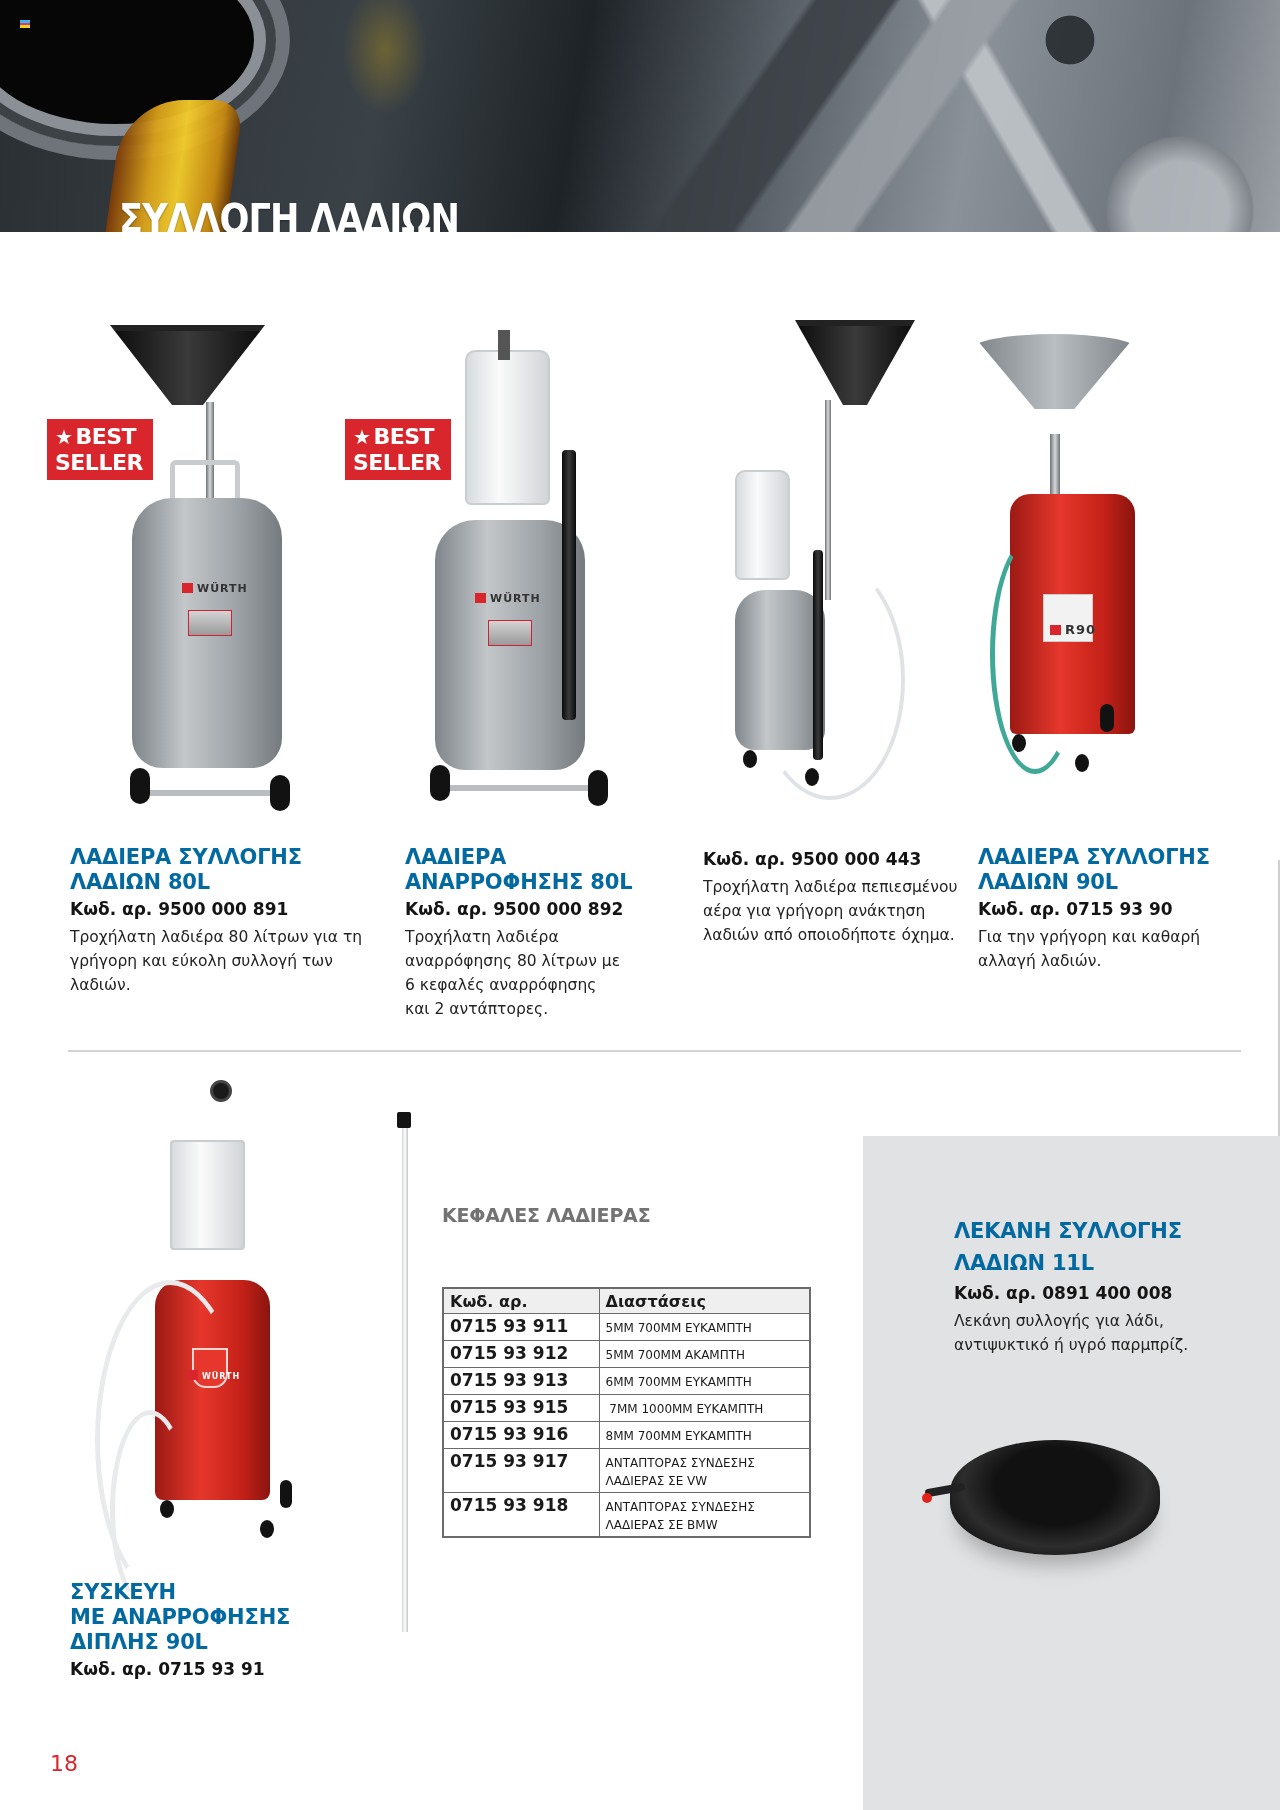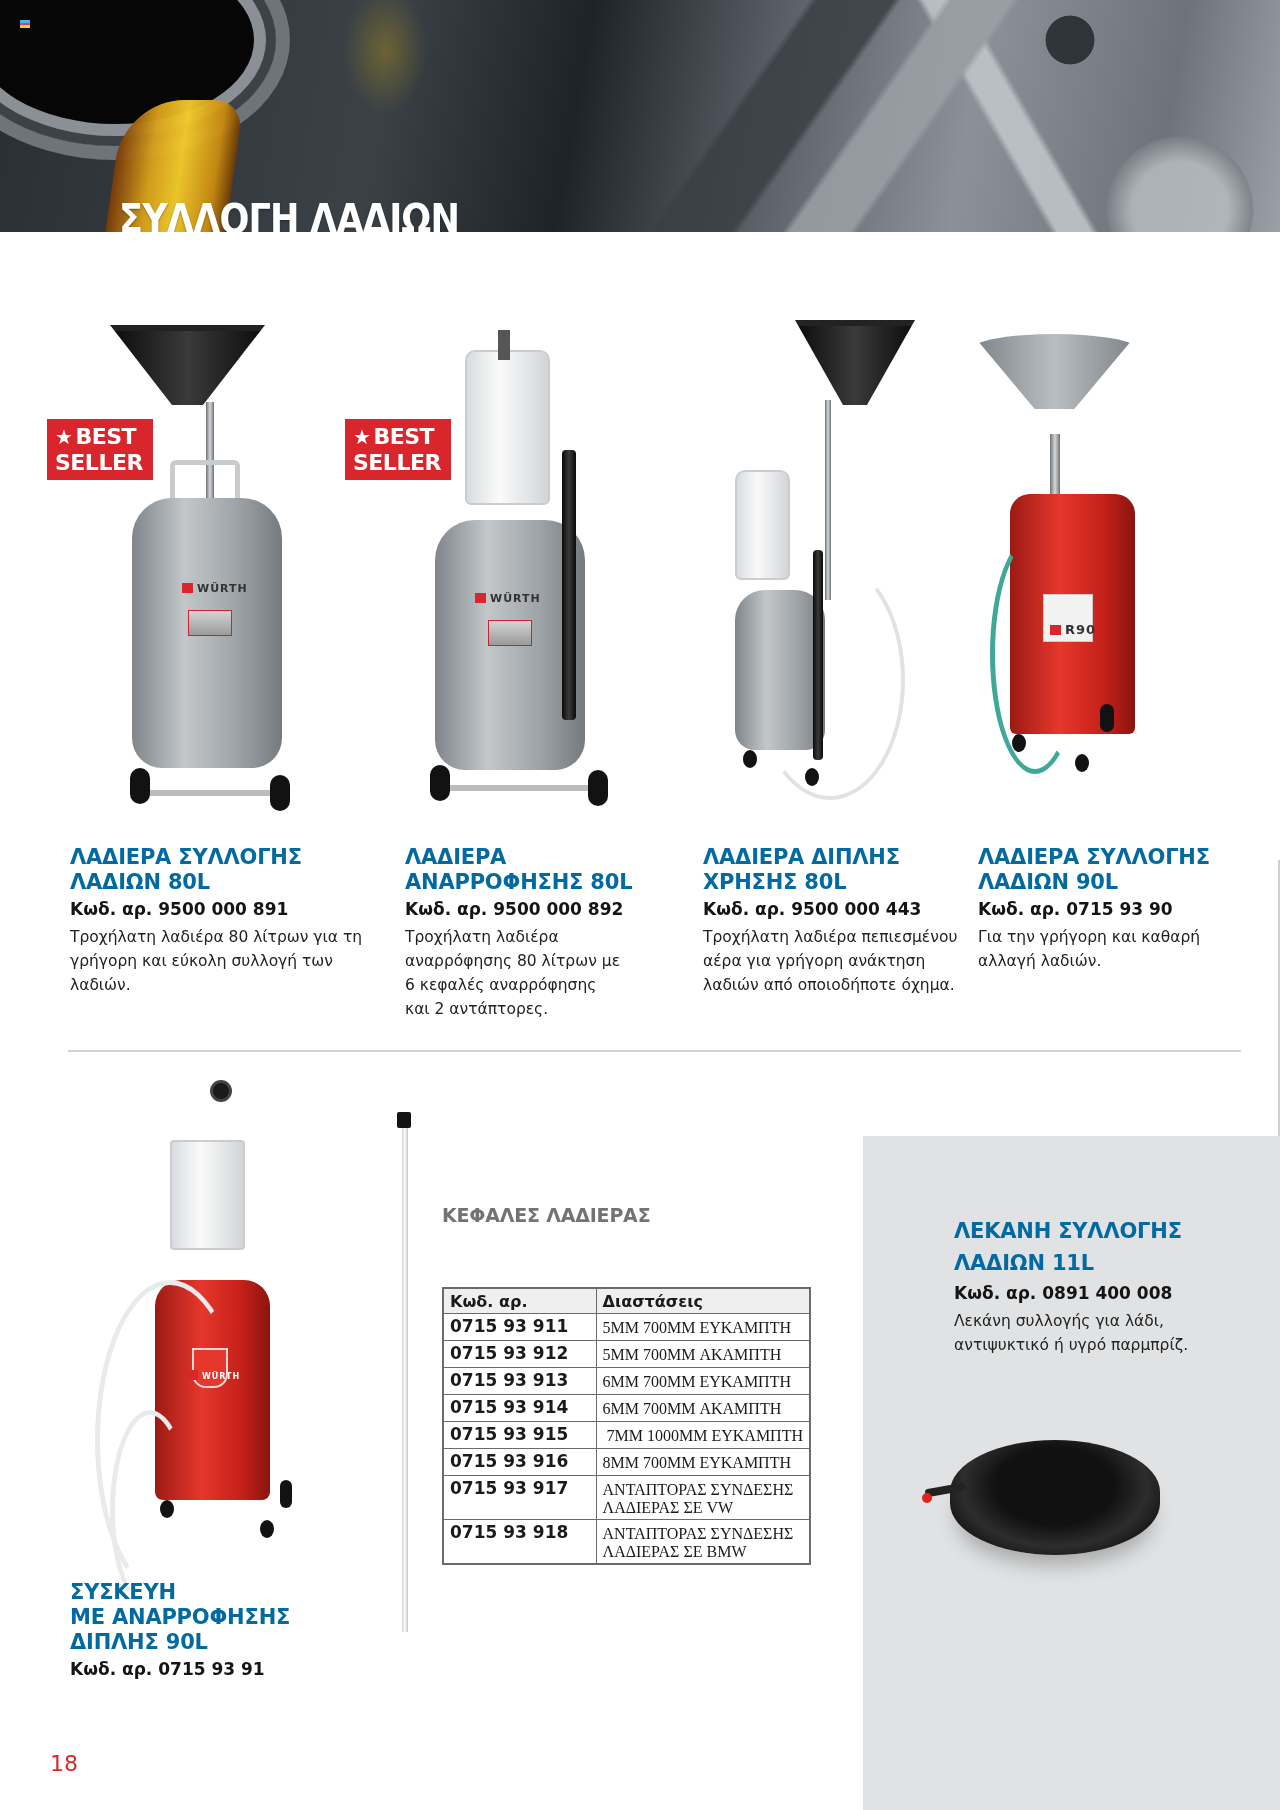--- a/index.html
+++ b/index.html
@@ -101,21 +101,21 @@
 
   
   .section-title { position: absolute; left: 442px; top: 1204px; color: #737373; font-weight: bold; font-size: 19px; letter-spacing: -0.2px; }
   .heads-table {
     position: absolute; left: 442px; top: 1287px; width: 369px; border-collapse: collapse;
     border: 2px solid #6b6b6b;
   }
   .heads-table th, .heads-table td { border: 1.5px solid #6b6b6b; text-align: left; vertical-align: top; }
   .heads-table th { background: #efefef; font-size: 16px; font-weight: bold; padding: 3px 6px 1px 6px; height: 25px; }
   .heads-table td.code { width: 156px; font-weight: bold; font-size: 17px; padding: 2px 6px 0 6px; height: 27px; }
-  .heads-table td.dim { font-size: 16px; padding: 5px 6px 2px 6px; line-height: 18px; white-space: pre-line; font-family: Liberation Serif, serif; }
+  .heads-table td.dim { font-size: 12px; padding: 5px 6px 2px 6px; line-height: 18px; white-space: pre-line; }
 
   
   .probe { position: absolute; left: 402px; top: 1112px; width: 6px; height: 520px; background: linear-gradient(90deg,#cfd3d6,#fff,#bfc3c6); }
   .probe-cap { position: absolute; left: 397px; top: 1112px; width: 14px; height: 16px; background: #141414; border-radius: 2px; }
 
   
   .gray-panel { position: absolute; left: 863px; top: 1136px; width: 417px; height: 674px; background: #e1e2e3; }
   .drain-pan {
     position: absolute; left: 950px; top: 1440px; width: 210px; height: 115px;
     border-radius: 50% / 45%;
@@ -207,22 +207,20 @@
   <div class="prod-title">ΛΑΔΙΕΡΑ
 ΑΝΑΡΡΟΦΗΣΗΣ 80L</div>
   <div class="prod-code">Κωδ. αρ. 9500 000 892</div>
   <div class="prod-desc">Τροχήλατη λαδιέρα
 αναρρόφησης 80 λίτρων με
 6 κεφαλές αναρρόφησης
 και 2 αντάπτορες.</div>
 </div>
 
 <div class="prod-text" style="left:703px; top:845px; width:270px;">
-  <div class="prod-title">ΛΑΔΙΕΡΑ ΔΙΠΛΗΣ
-ΧΡΗΣΗΣ 80L</div>
   <div class="prod-code">Κωδ. αρ. 9500 000 443</div>
   <div class="prod-desc">Τροχήλατη λαδιέρα πεπιεσμένου
 αέρα για γρήγορη ανάκτηση
 λαδιών από οποιοδήποτε όχημα.</div>
 </div>
 
 <div class="prod-text" style="left:978px; top:845px; width:270px;">
   <div class="prod-title">ΛΑΔΙΕΡΑ ΣΥΛΛΟΓΗΣ
 ΛΑΔΙΩΝ 90L</div>
   <div class="prod-code">Κωδ. αρ. 0715 93  90</div>
@@ -272,24 +270,20 @@
     </tr>
     <tr>
       <td class="code">0715 93  912</td>
       <td class="dim">5MM 700MM ΑΚΑΜΠΤΗ</td>
     </tr>
     <tr>
       <td class="code">0715 93  913</td>
       <td class="dim">6MM 700MM ΕΥΚΑΜΠΤΗ</td>
     </tr>
     <tr>
-      <td class="code">0715 93  914</td>
-      <td class="dim">6MM 700MM ΑΚΑΜΠΤΗ</td>
-    </tr>
-    <tr>
       <td class="code">0715 93  915</td>
       <td class="dim" style="white-space:pre;"> 7MM 1000MM ΕΥΚΑΜΠΤΗ</td>
     </tr>
     <tr>
       <td class="code">0715 93  916</td>
       <td class="dim">8MM 700MM ΕΥΚΑΜΠΤΗ</td>
     </tr>
     <tr>
       <td class="code">0715 93  917</td>
       <td class="dim">ΑΝΤΑΠΤΟΡΑΣ ΣΥΝΔΕΣΗΣ

